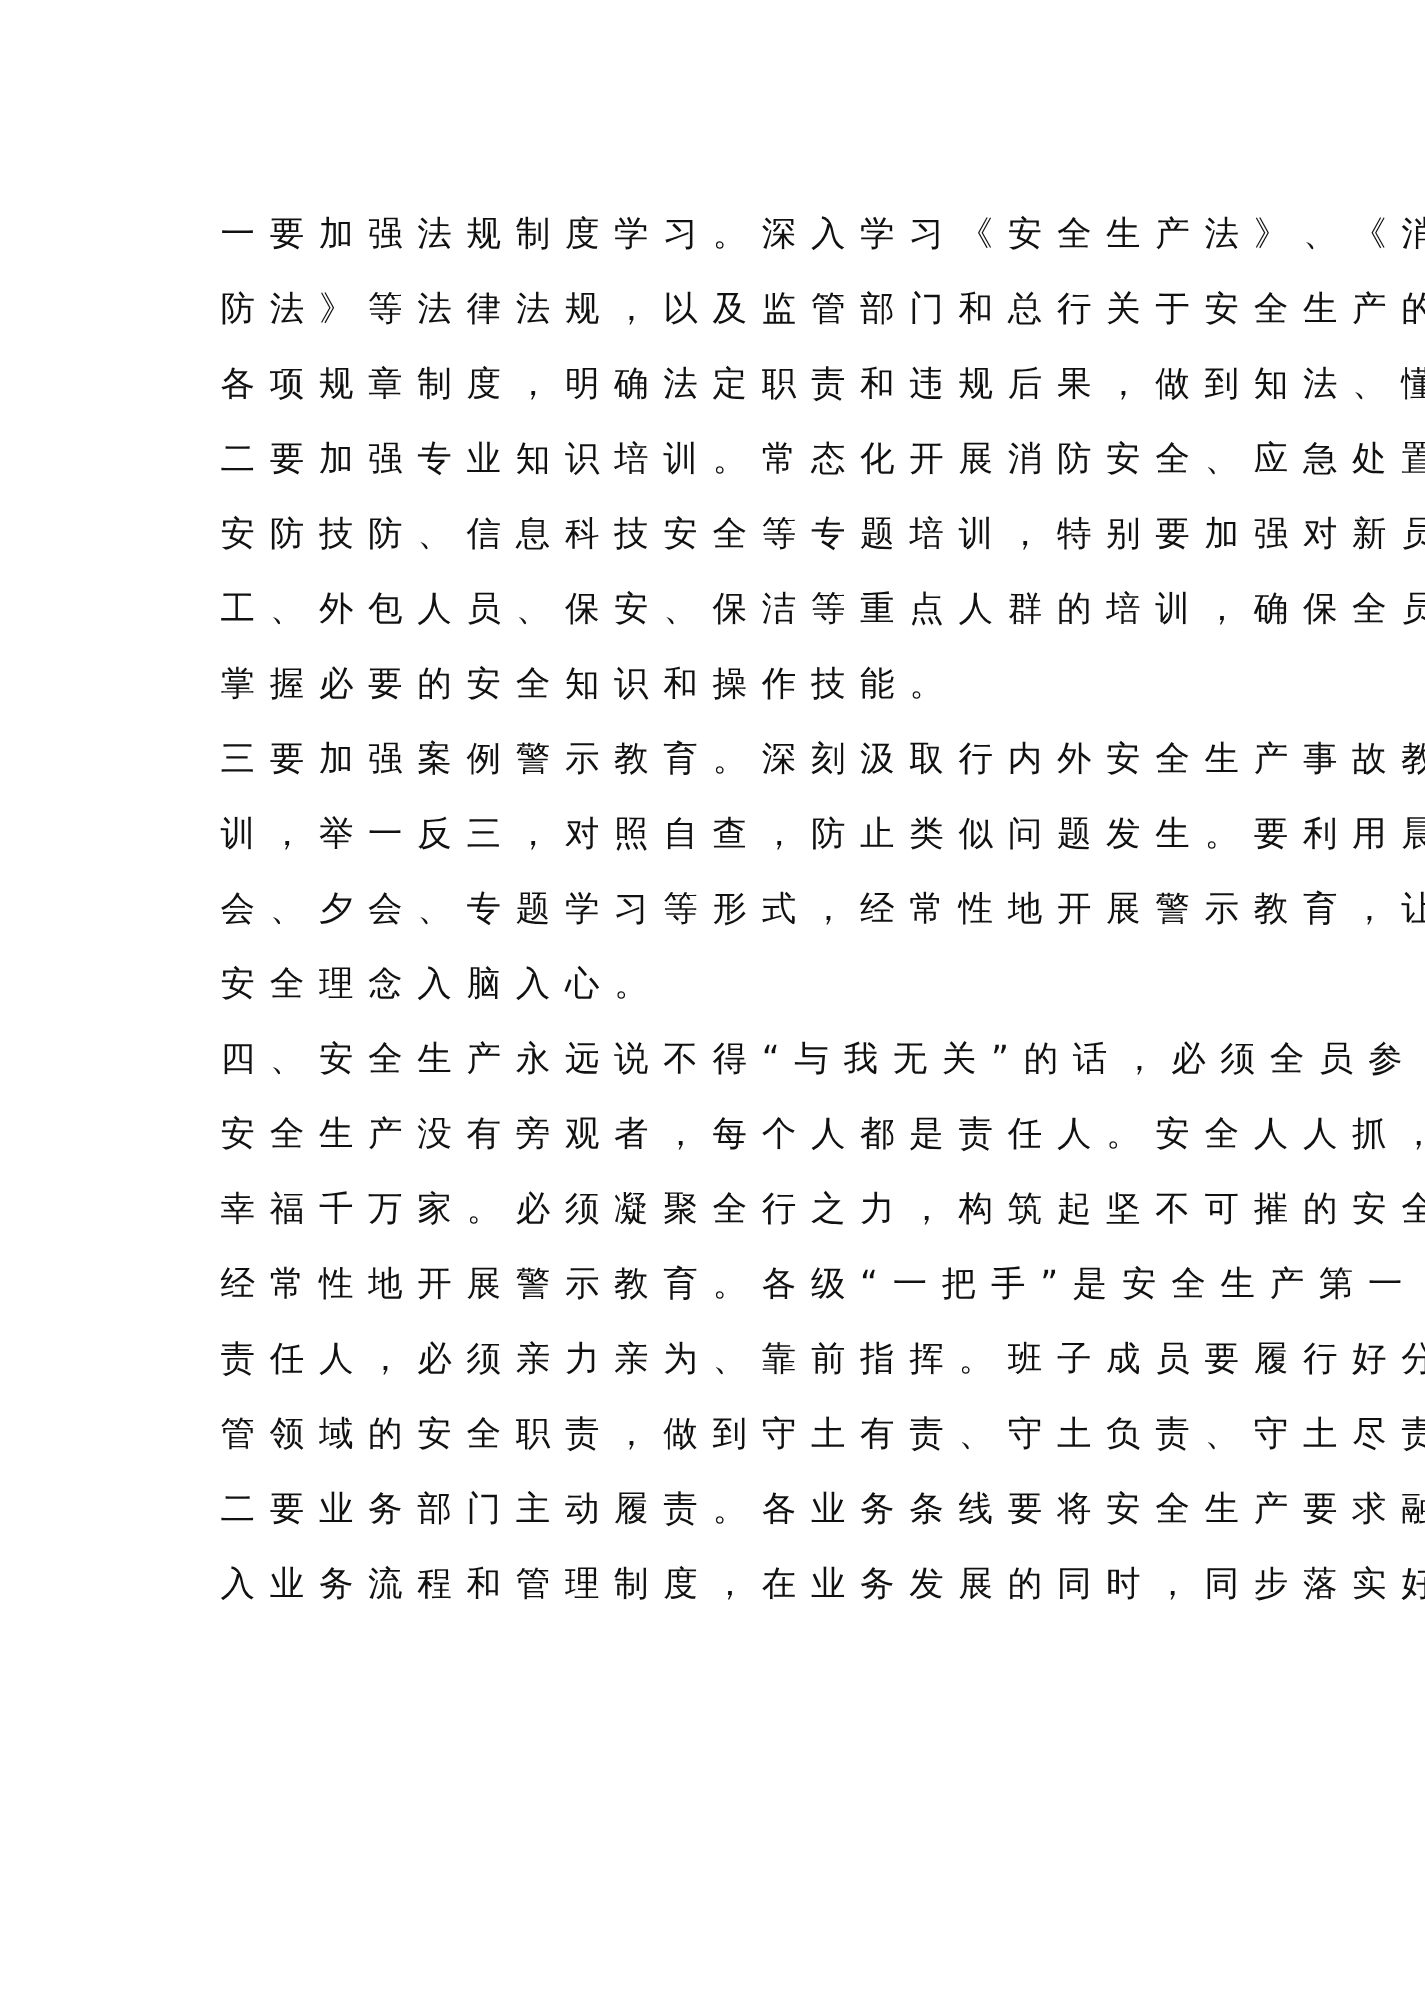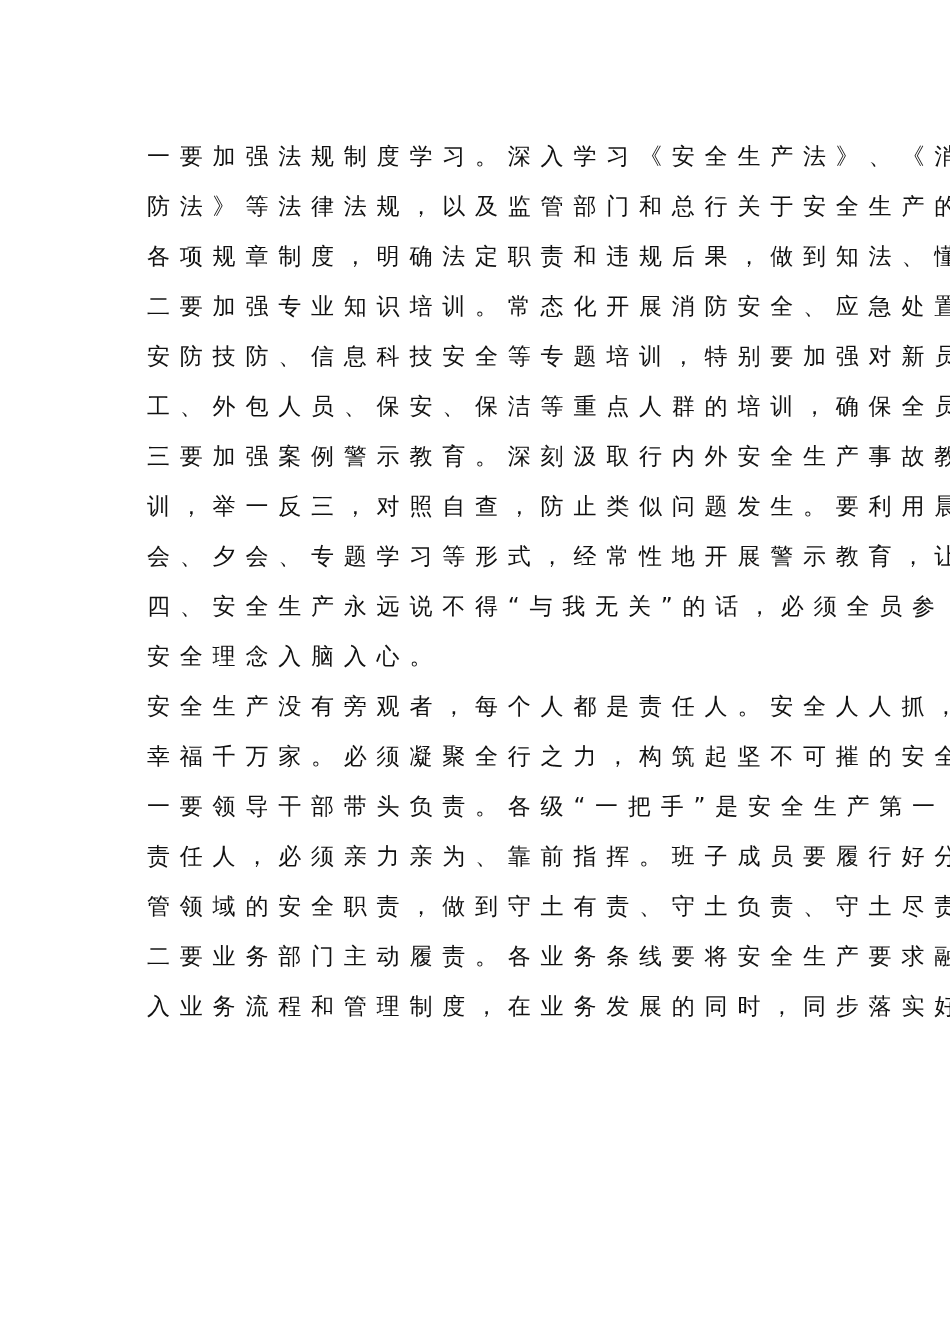--- a/index.html
+++ b/index.html
@@ -32,25 +32,26 @@
 </head>
 <body>
 
 <div class="page">
   <div class="line">一要加强法规制度学习。深入学习《安全生产法》、《消</div>
   <div class="line">防法》等法律法规，以及监管部门和总行关于安全生产的</div>
   <div class="line">各项规章制度，明确法定职责和违规后果，做到知法、懂</div>
   <div class="line">二要加强专业知识培训。常态化开展消防安全、应急处置</div>
   <div class="line">安防技防、信息科技安全等专题培训，特别要加强对新员</div>
   <div class="line">工、外包人员、保安、保洁等重点人群的培训，确保全员</div>
+  <div class="line">掌握必要的安全知识和操作技能。</div>
   <div class="line">三要加强案例警示教育。深刻汲取行内外安全生产事故教</div>
   <div class="line">训，举一反三，对照自查，防止类似问题发生。要利用晨</div>
   <div class="line">会、夕会、专题学习等形式，经常性地开展警示教育，让</div>
+  <div class="line">安全理念入脑入心。</div>
   <div class="line">四、安全生产永远说不得“与我无关”的话，必须全员参</div>
-  <div class="line">安全理念入脑入心。</div>
   <div class="line">安全生产没有旁观者，每个人都是责任人。安全人人抓，</div>
   <div class="line">幸福千万家。必须凝聚全行之力，构筑起坚不可摧的安全</div>
-  <div class="line">一要领导干部带头负责。各级“一把手”是安全生产第一</div>
+  <div class="line">经常性地开展警示教育。各级“一把手”是安全生产第一</div>
   <div class="line">责任人，必须亲力亲为、靠前指挥。班子成员要履行好分</div>
   <div class="line">管领域的安全职责，做到守土有责、守土负责、守土尽责</div>
   <div class="line">二要业务部门主动履责。各业务条线要将安全生产要求融</div>
   <div class="line">入业务流程和管理制度，在业务发展的同时，同步落实好</div>
 </div>
 
 </body></html>

